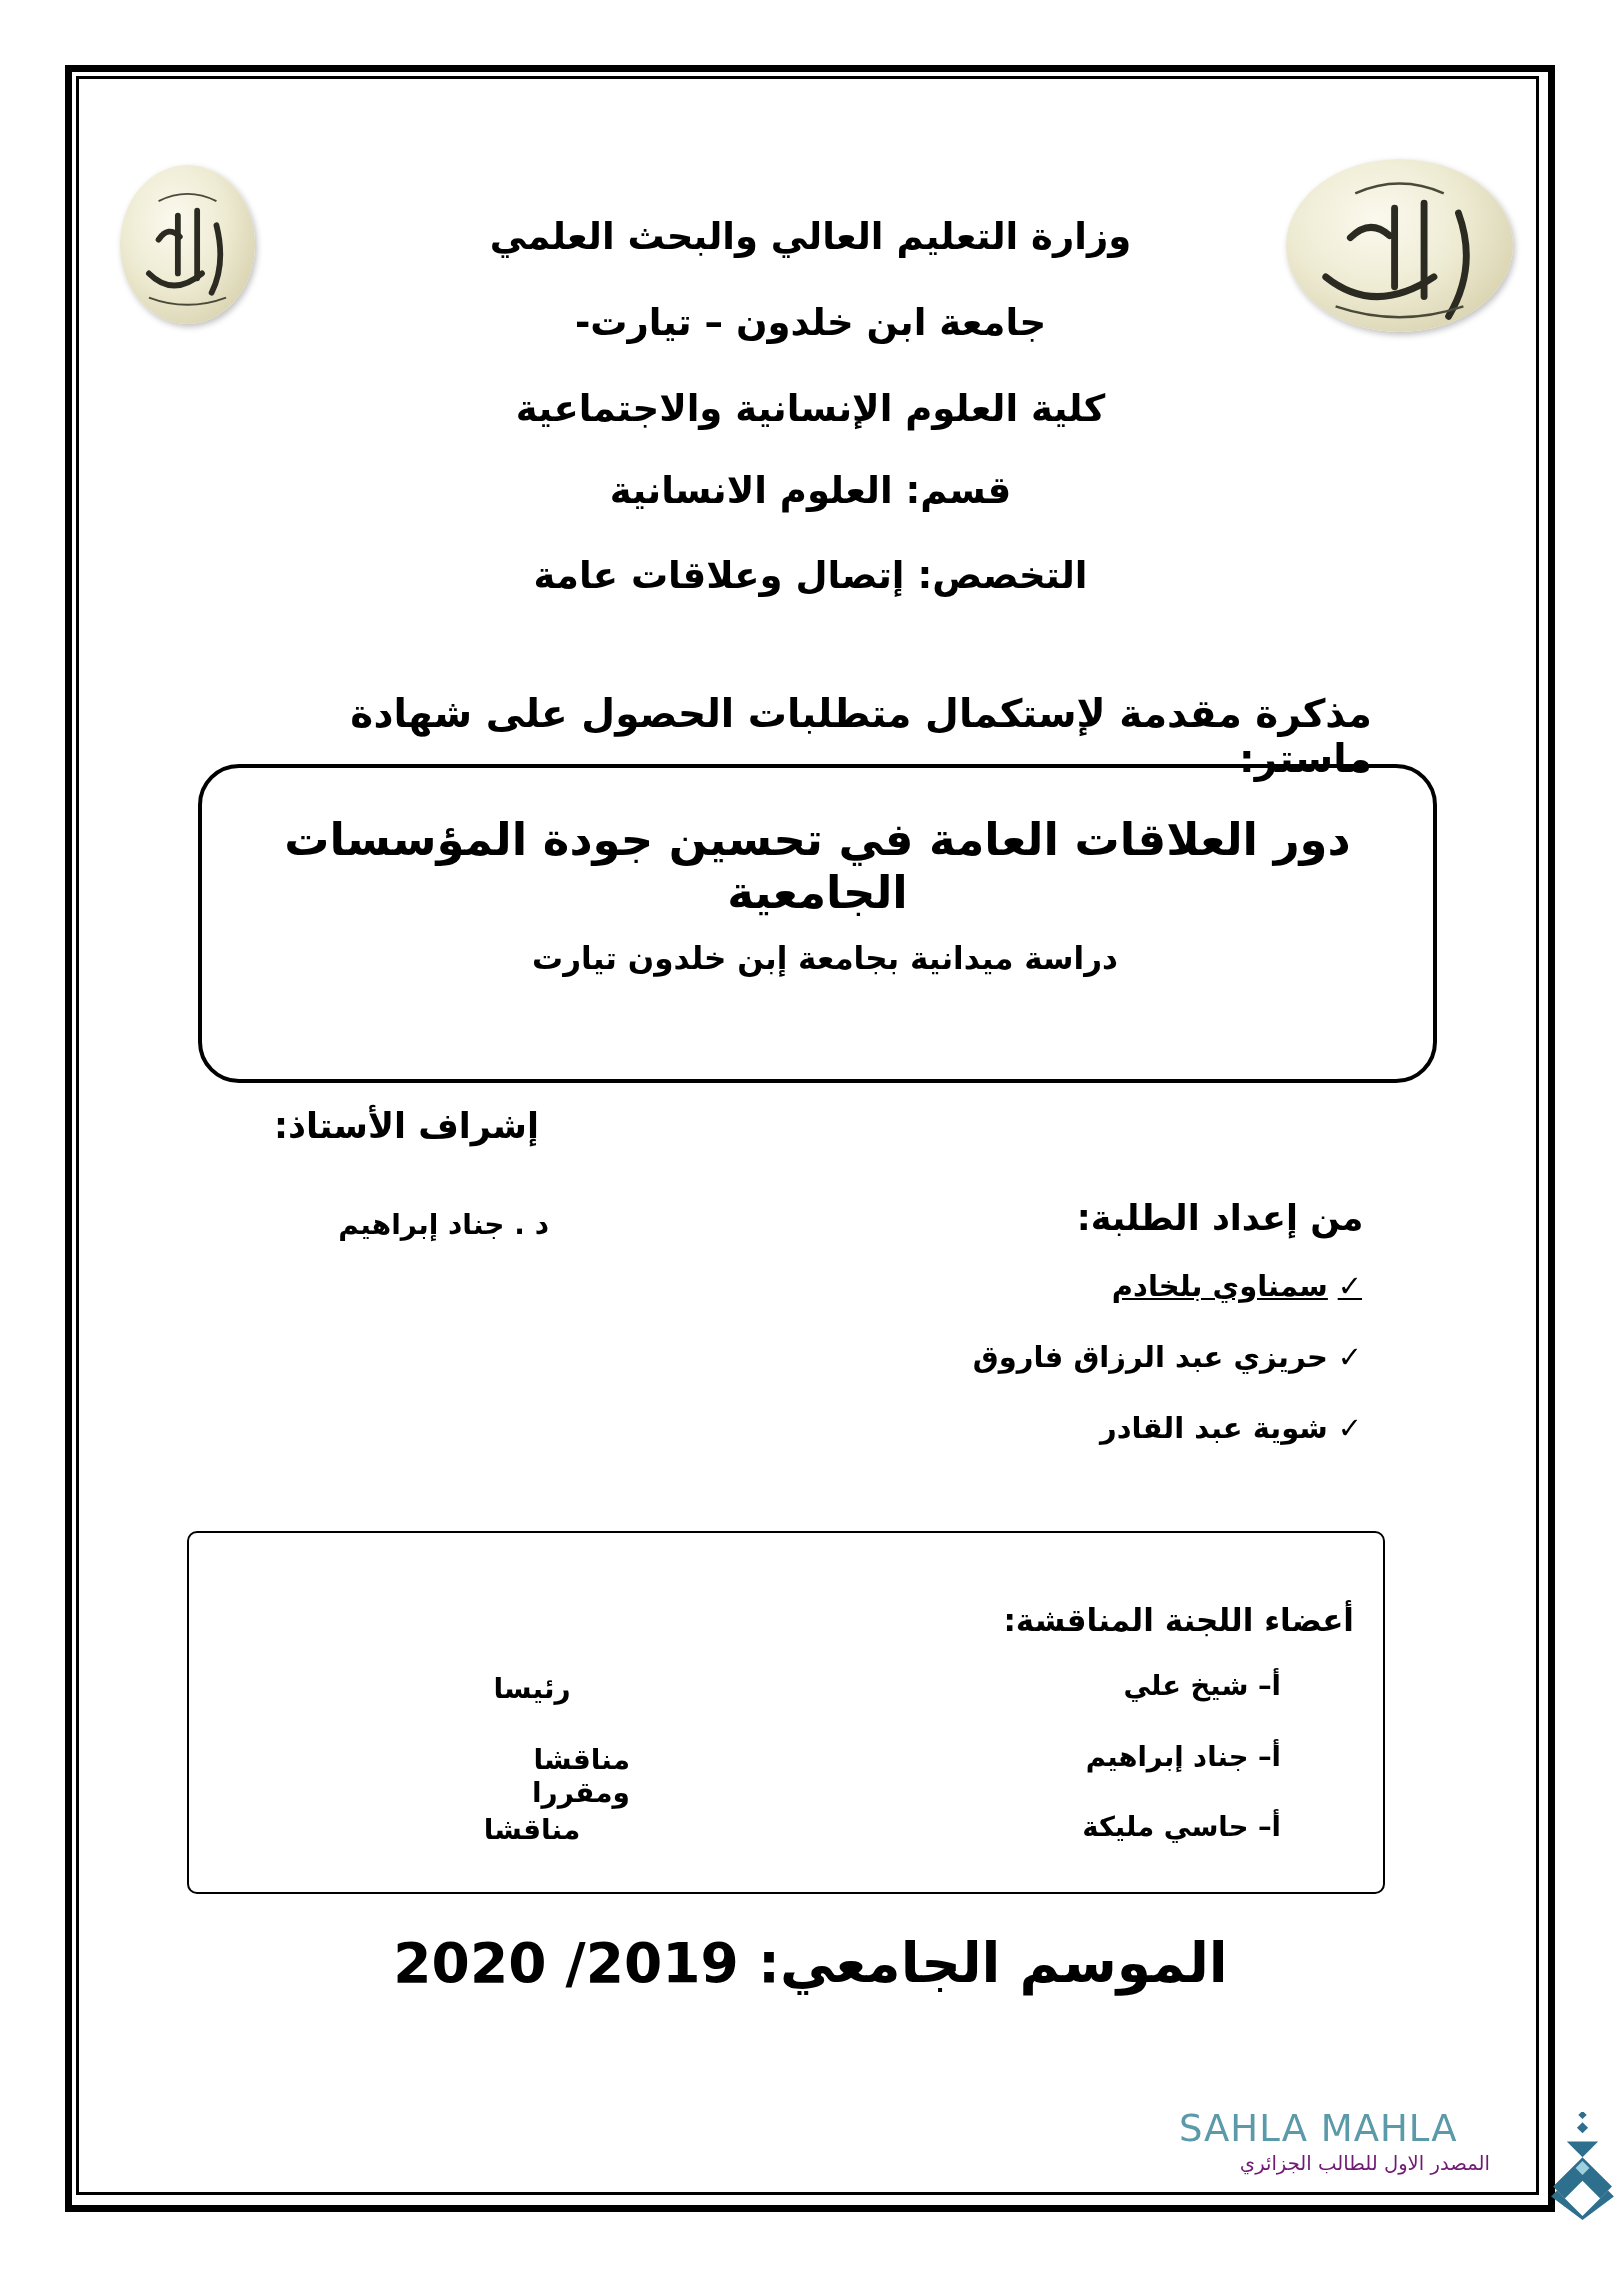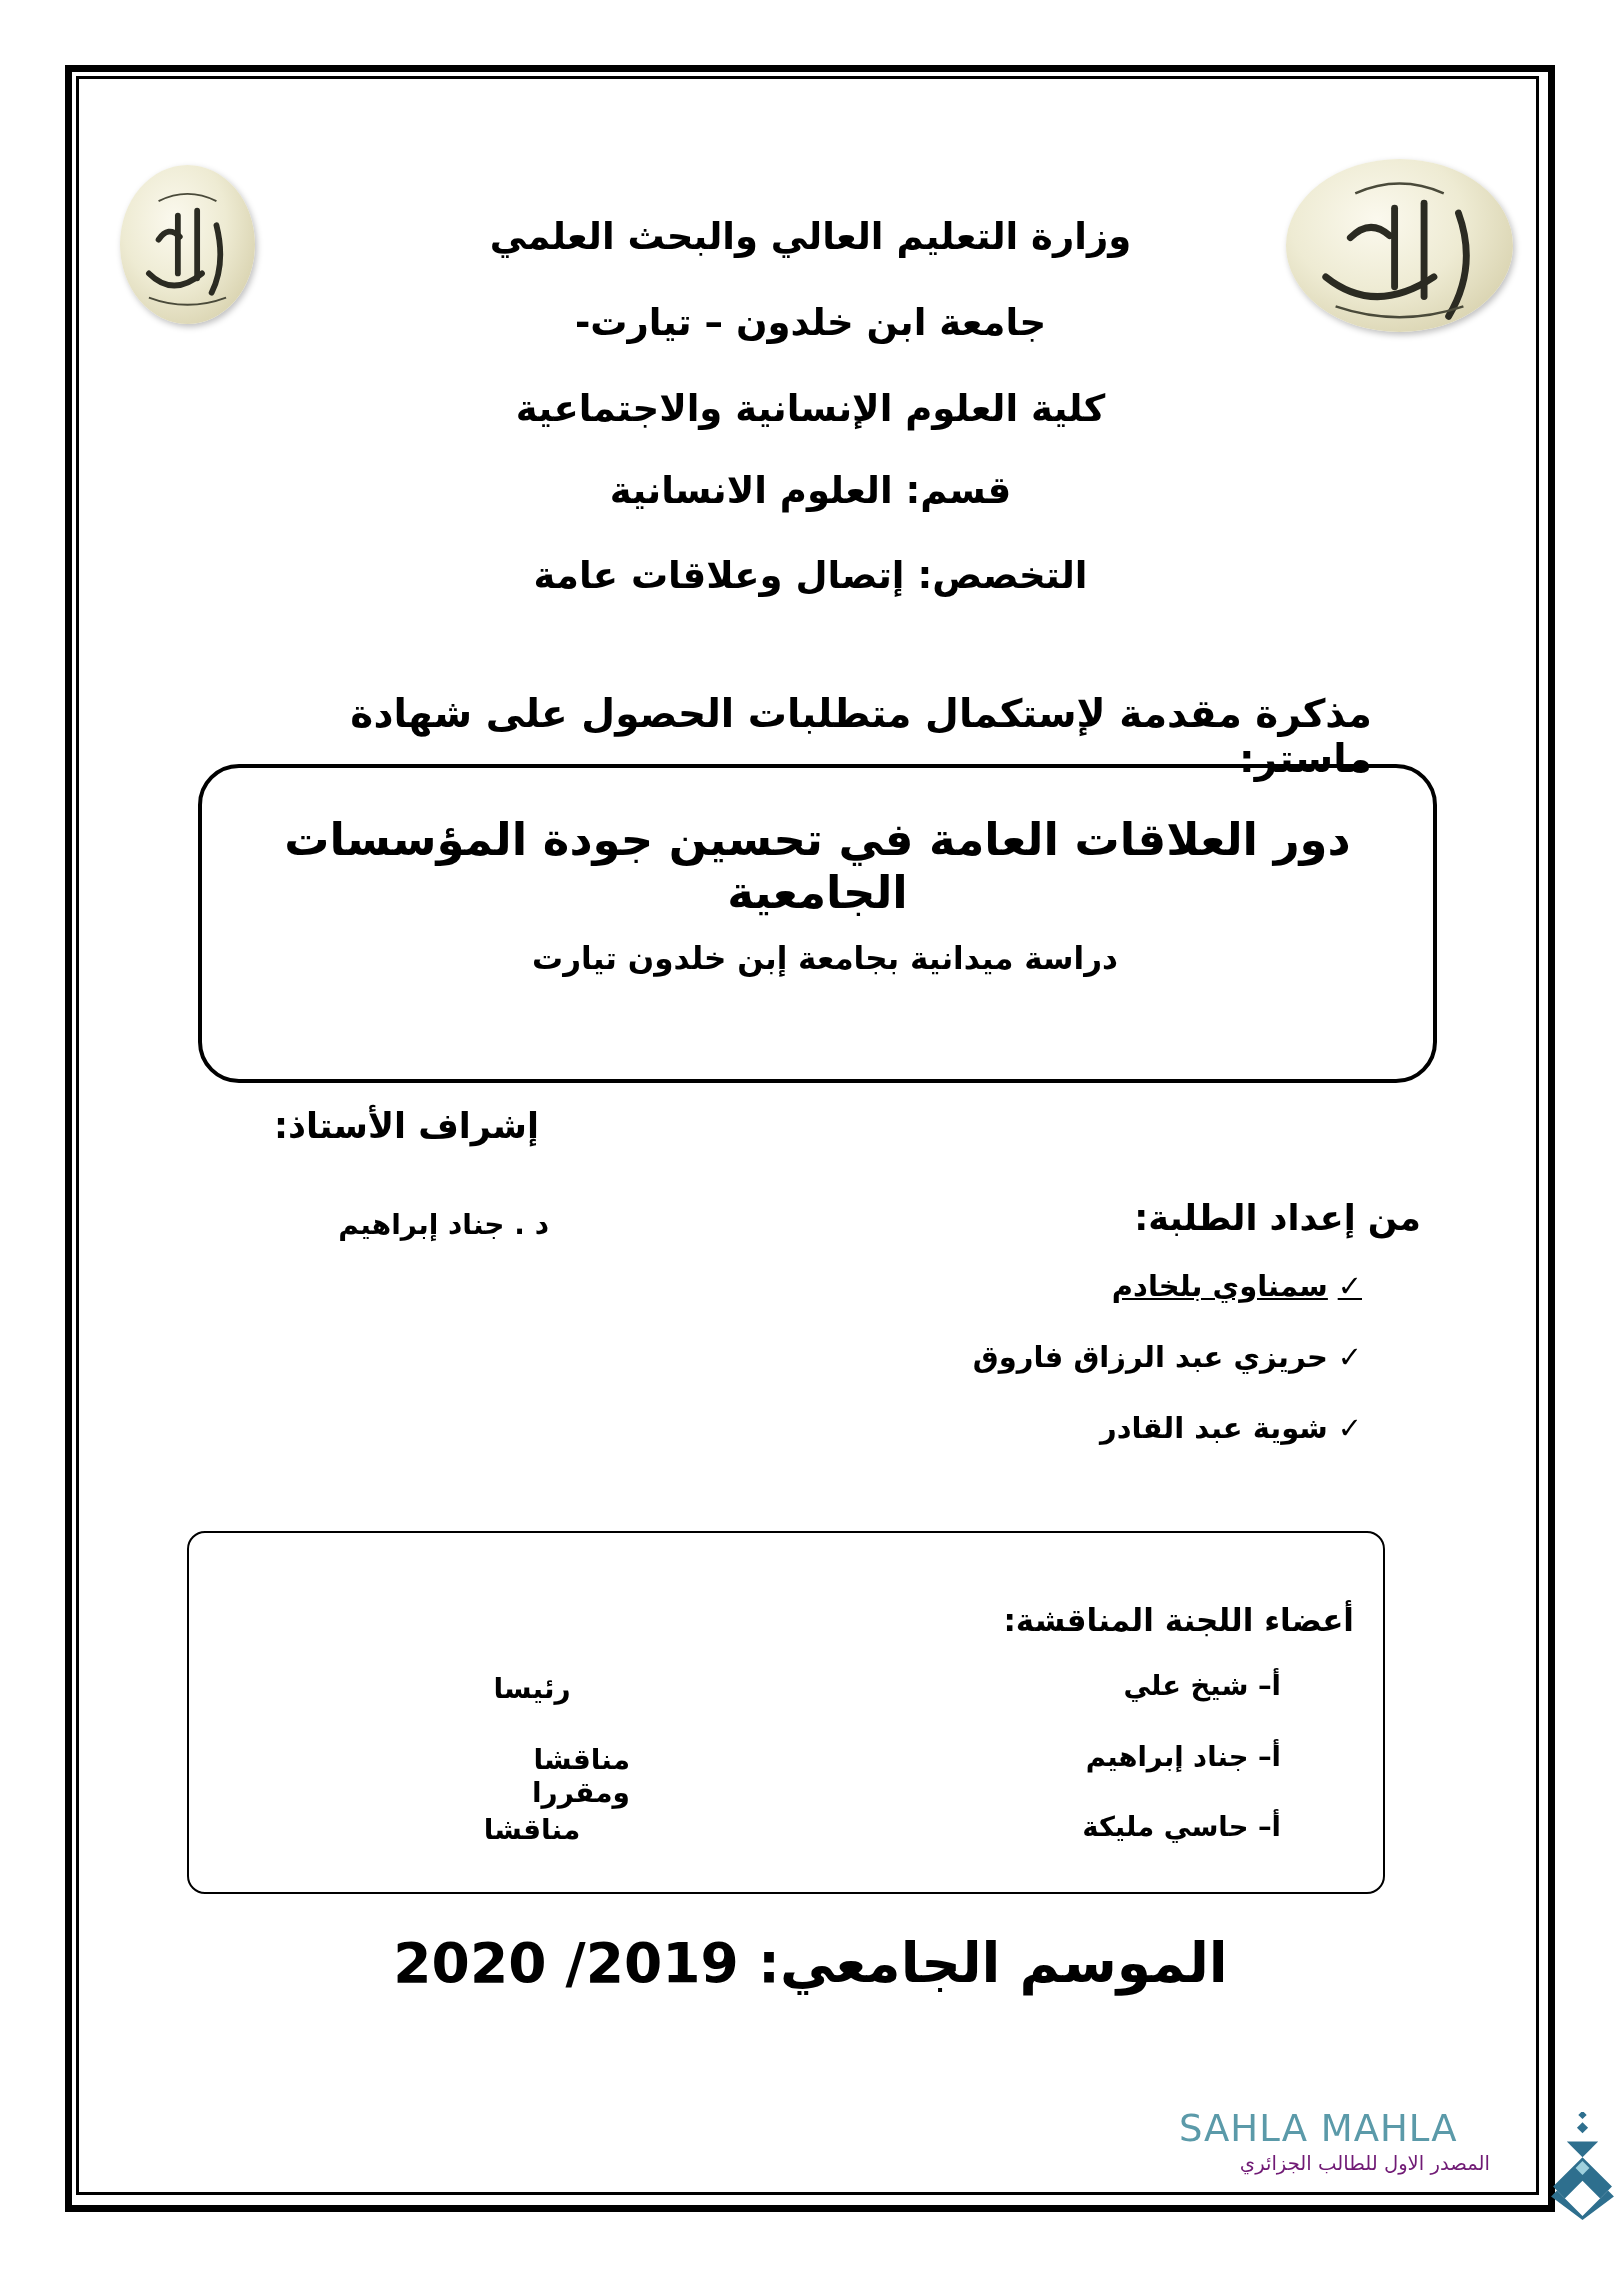--- a/index.html
+++ b/index.html
@@ -30,27 +30,27 @@
   .title-main { position: absolute; left: 0; right: 0; top: 45px; text-align: center;
                 font-weight: bold; font-size: 45px; }
   .title-sub { position: absolute; left: 15px; right: 0; top: 172px; text-align: center;
                font-weight: bold; font-size: 31px; }
 
   .supervision-label { position: absolute; left: 245px; top: 1106px; width: 294px;
                        text-align: right; font-weight: bold; font-size: 35px; }
   .supervisor-name { position: absolute; left: 294px; top: 1208px; width: 255px;
                      text-align: right; font-size: 28px; font-weight: bold; }
   .students-label { position: absolute; left: 1019px; top: 1198px; width: 402px;
-                    text-align: right; font-weight: bold; font-size: 35px; }
+                    text-align: center; font-weight: bold; font-size: 35px; }
   .student { position: absolute; left: 882px; width: 480px; text-align: right;
              font-size: 29px; font-weight: bold; }
   .student .check { font-weight: normal; margin-left: 9.8px; }
 
   .committee-box { position: absolute; left: 187px; top: 1531px; width: 1194px; height: 359px;
-                   border: 2px solid #000; border-radius: 18px; }
+                   border: 2px solid #000; border-radius: 10px; }
   .committee-label { position: absolute; right: 29px; top: 69px; font-weight: bold; font-size: 31px; }
   .member-name { position: absolute; right: 102px; width: 392px; text-align: right;
                  font-weight: bold; font-size: 27.4px; }
   .member-role { position: absolute; left: 245px; width: 196px; text-align: center;
                  font-weight: bold; font-size: 28px; }
 
   .season { position: absolute; left: 0; width: 1621px; top: 1931px; text-align: center;
             font-weight: bold; font-size: 55px; }
 
   .watermark { position: absolute; left: 1176px; top: 2107px; width: 412px; height: 108px; }

